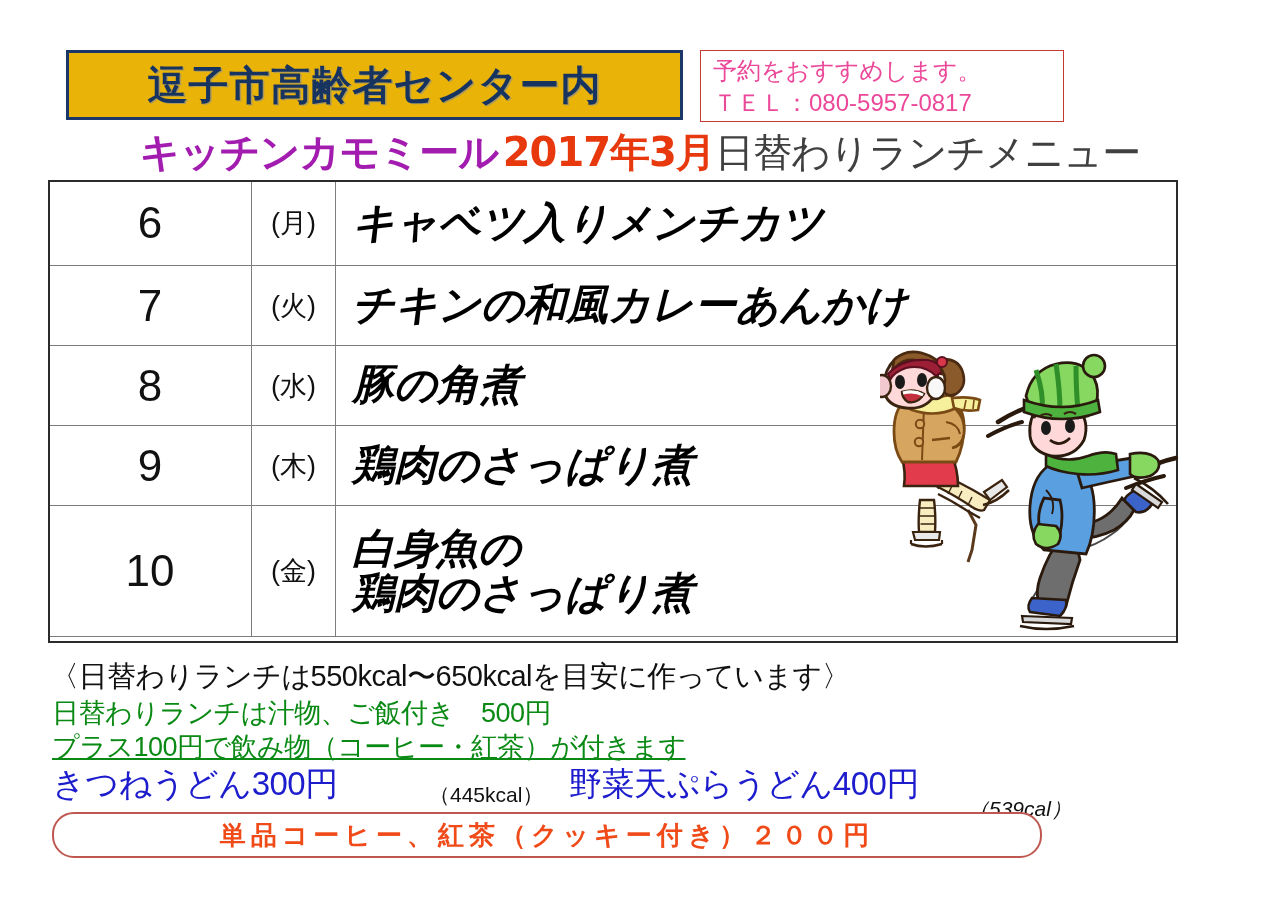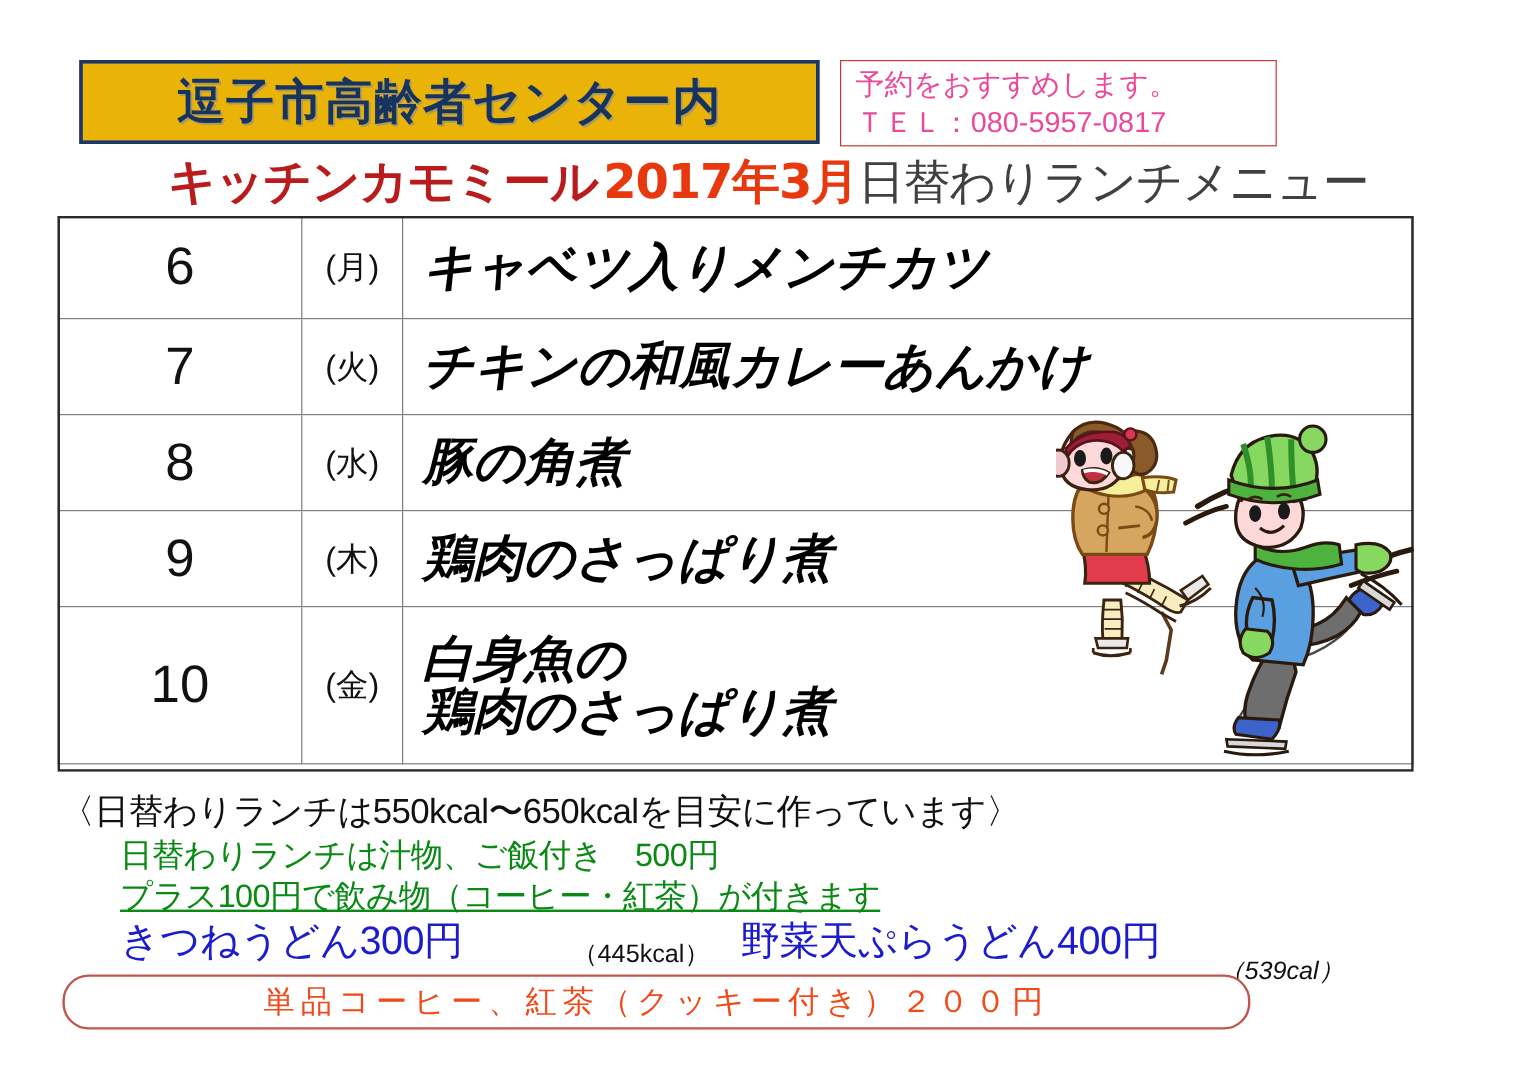--- a/index.html
+++ b/index.html
@@ -67,21 +67,21 @@
     left: 0; right: 0;
     top: 128px;
     text-align: center;
     white-space: nowrap;
     height: 48px;
     line-height: 48px;
   }
   #main-title-shop {
     font-size: 40px;
     font-weight: bold;
-    color: #b91c1c;
+    color: #a21caf;
     letter-spacing: -1px;
     font-family: Liberation Mono, monospace;
   }
   #main-title-month {
     font-size: 40px;
     font-weight: bold;
     color: #e8380d;
     letter-spacing: -1px;
     font-family: "DejaVu Sans", "Liberation Sans", sans-serif;
   }
@@ -165,32 +165,30 @@
     white-space: nowrap;
     letter-spacing: -0.5px;
   }
   .note-green {
     position: absolute;
     left: 52px;
     font-size: 27px;
     color: #0a8a14;
     white-space: nowrap;
     letter-spacing: -0.5px;
-    margin-left: 48px;
   }
   #note-set { top: 695px; }
   #note-drink { top: 729px; text-decoration: underline; }
 
   #udon-row {
     position: absolute;
     left: 52px;
     top: 762px;
     width: 1030px;
     height: 40px;
-    margin-left: 48px;
   }
   .udon-name {
     position: absolute;
     font-size: 33px;
     color: #1c1ccd;
     white-space: nowrap;
     letter-spacing: -0.5px;
     top: 0;
   }
   #udon-kitsune-name { left: 0px; }
@@ -215,21 +213,21 @@
     border-radius: 22px;
     box-sizing: border-box;
     background: #fff;
   }
   #coffee-text {
     position: absolute;
     left: 0; right: 0; top: 50%;
     transform: translateY(-50%);
     text-align: center;
     font-size: 26px;
-    font-weight: normal;
+    font-weight: bold;
     color: #f04a18;
     letter-spacing: 5px;
     white-space: nowrap;
   }
 </style>
 </head>
 <body>
 
 <div id="header-venue-box">
   <div id="header-venue-title">逗子市高齢者センター内</div>

